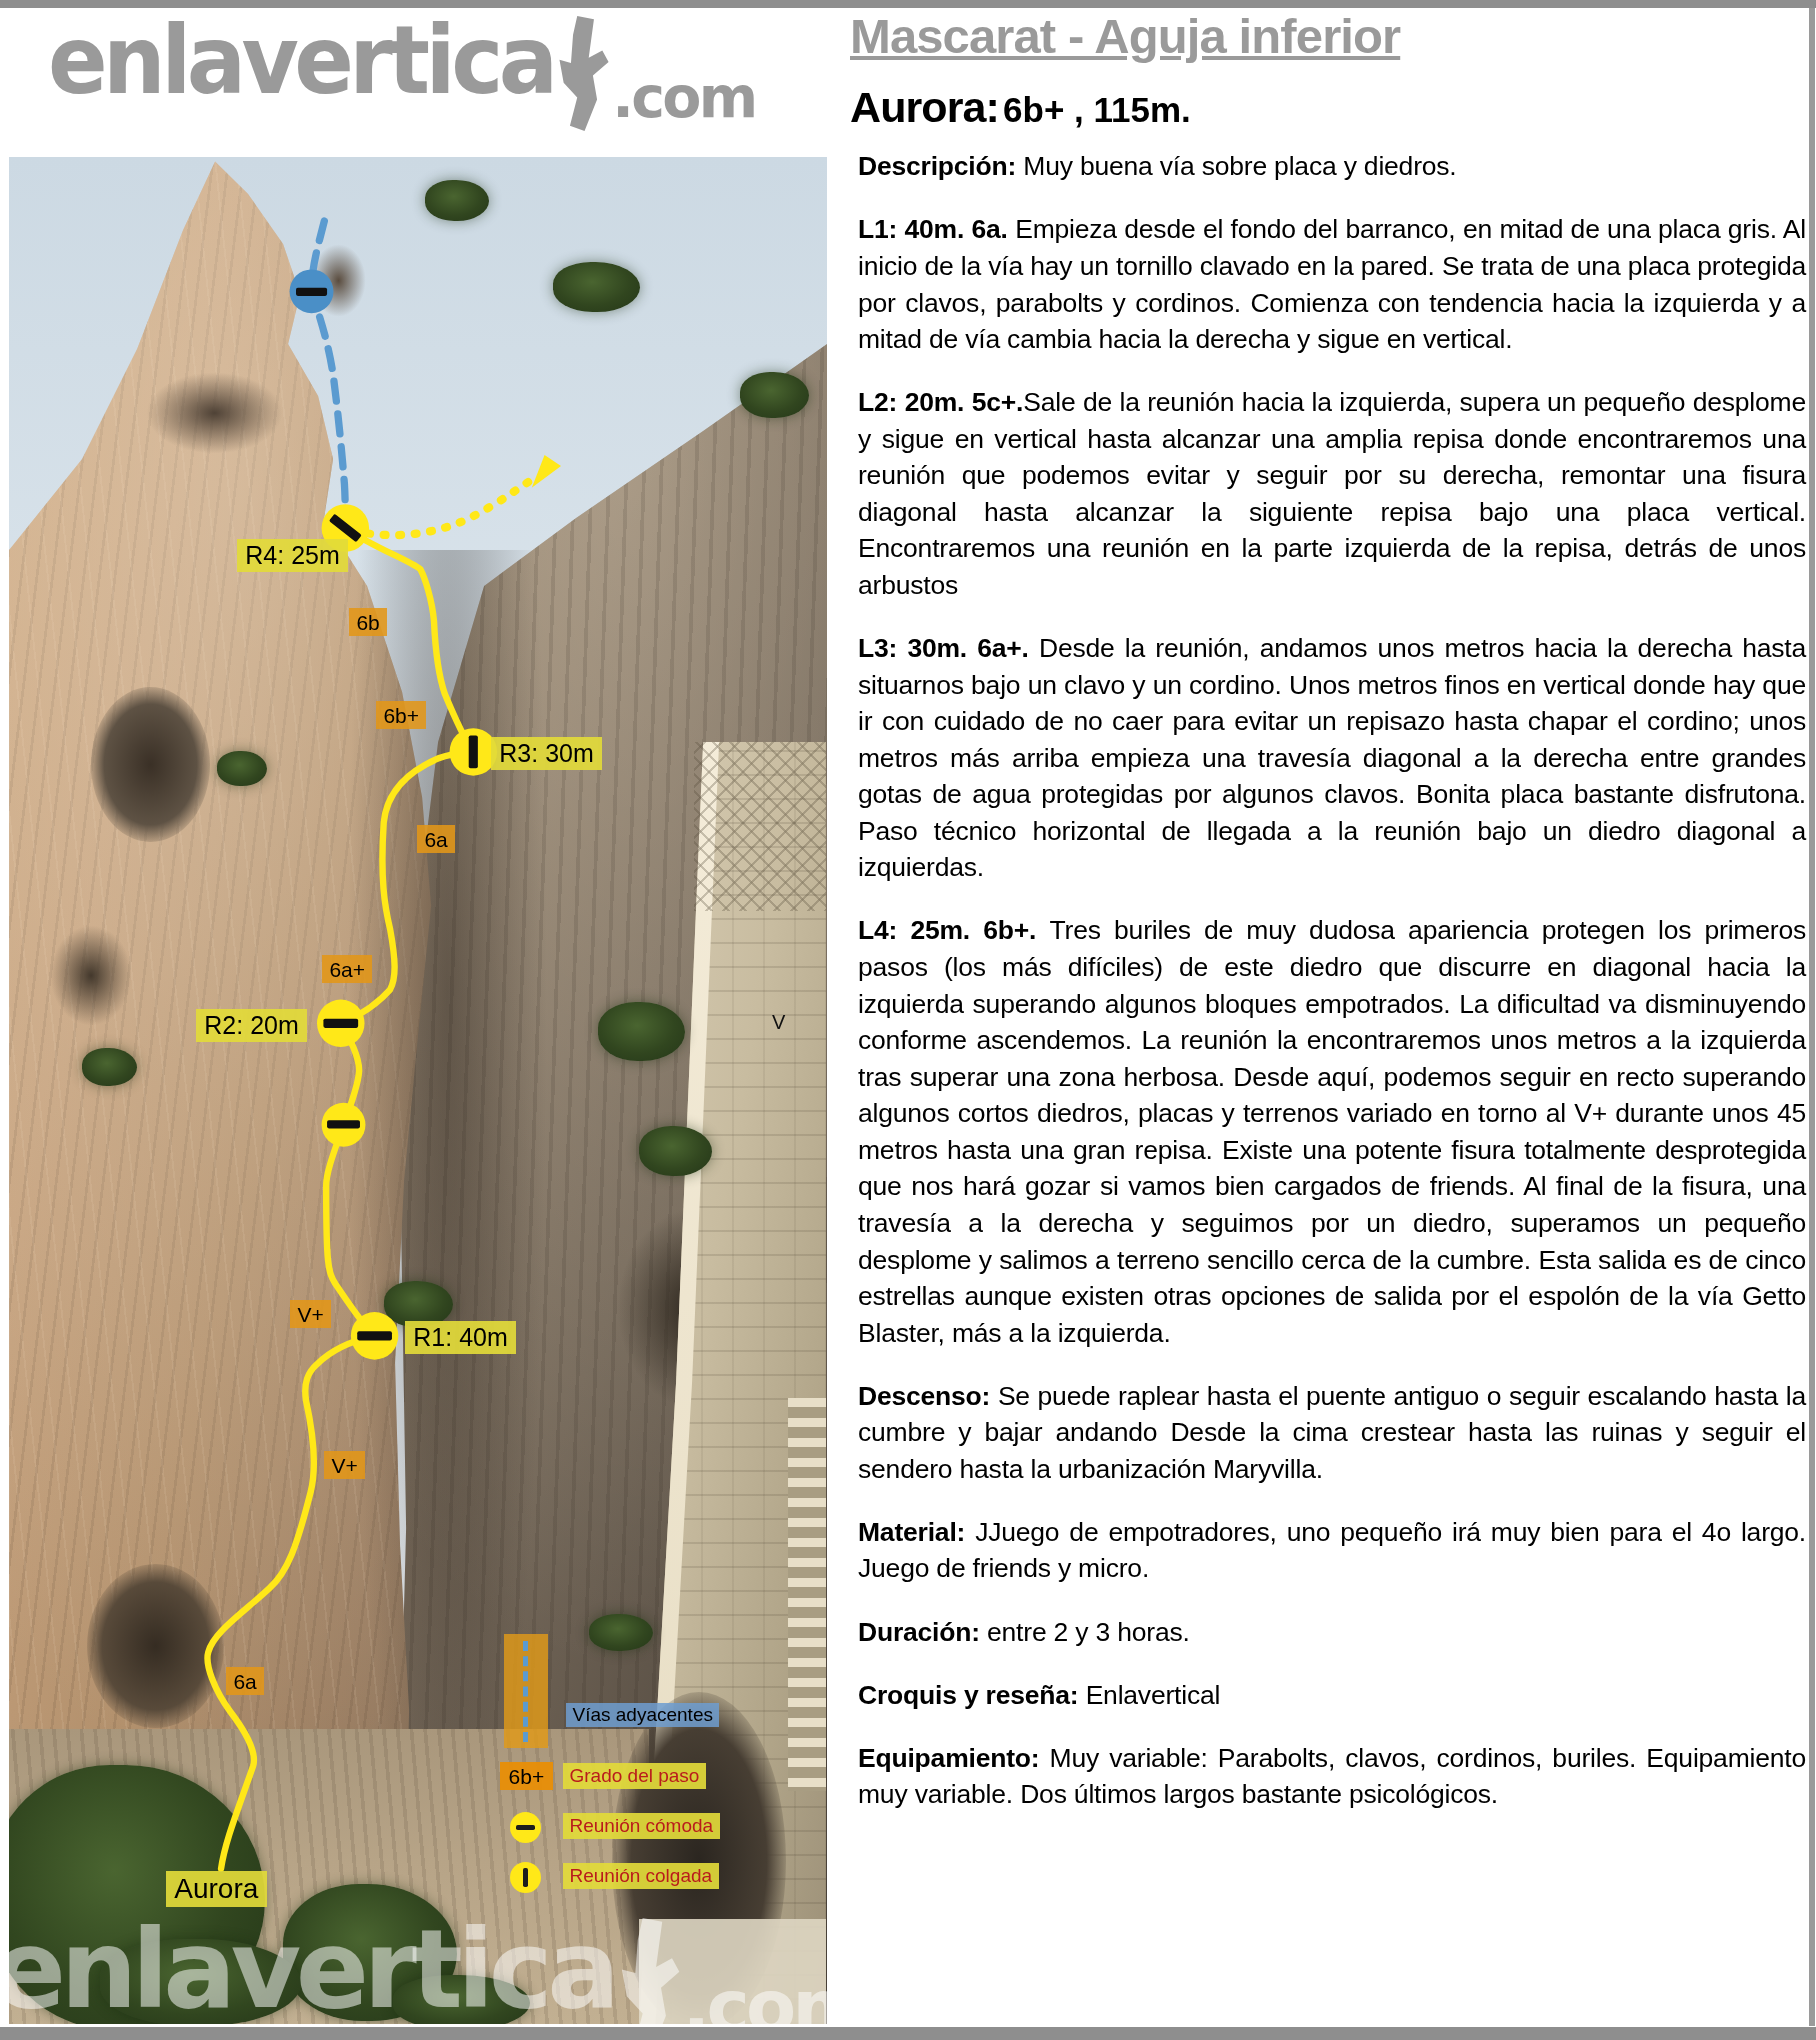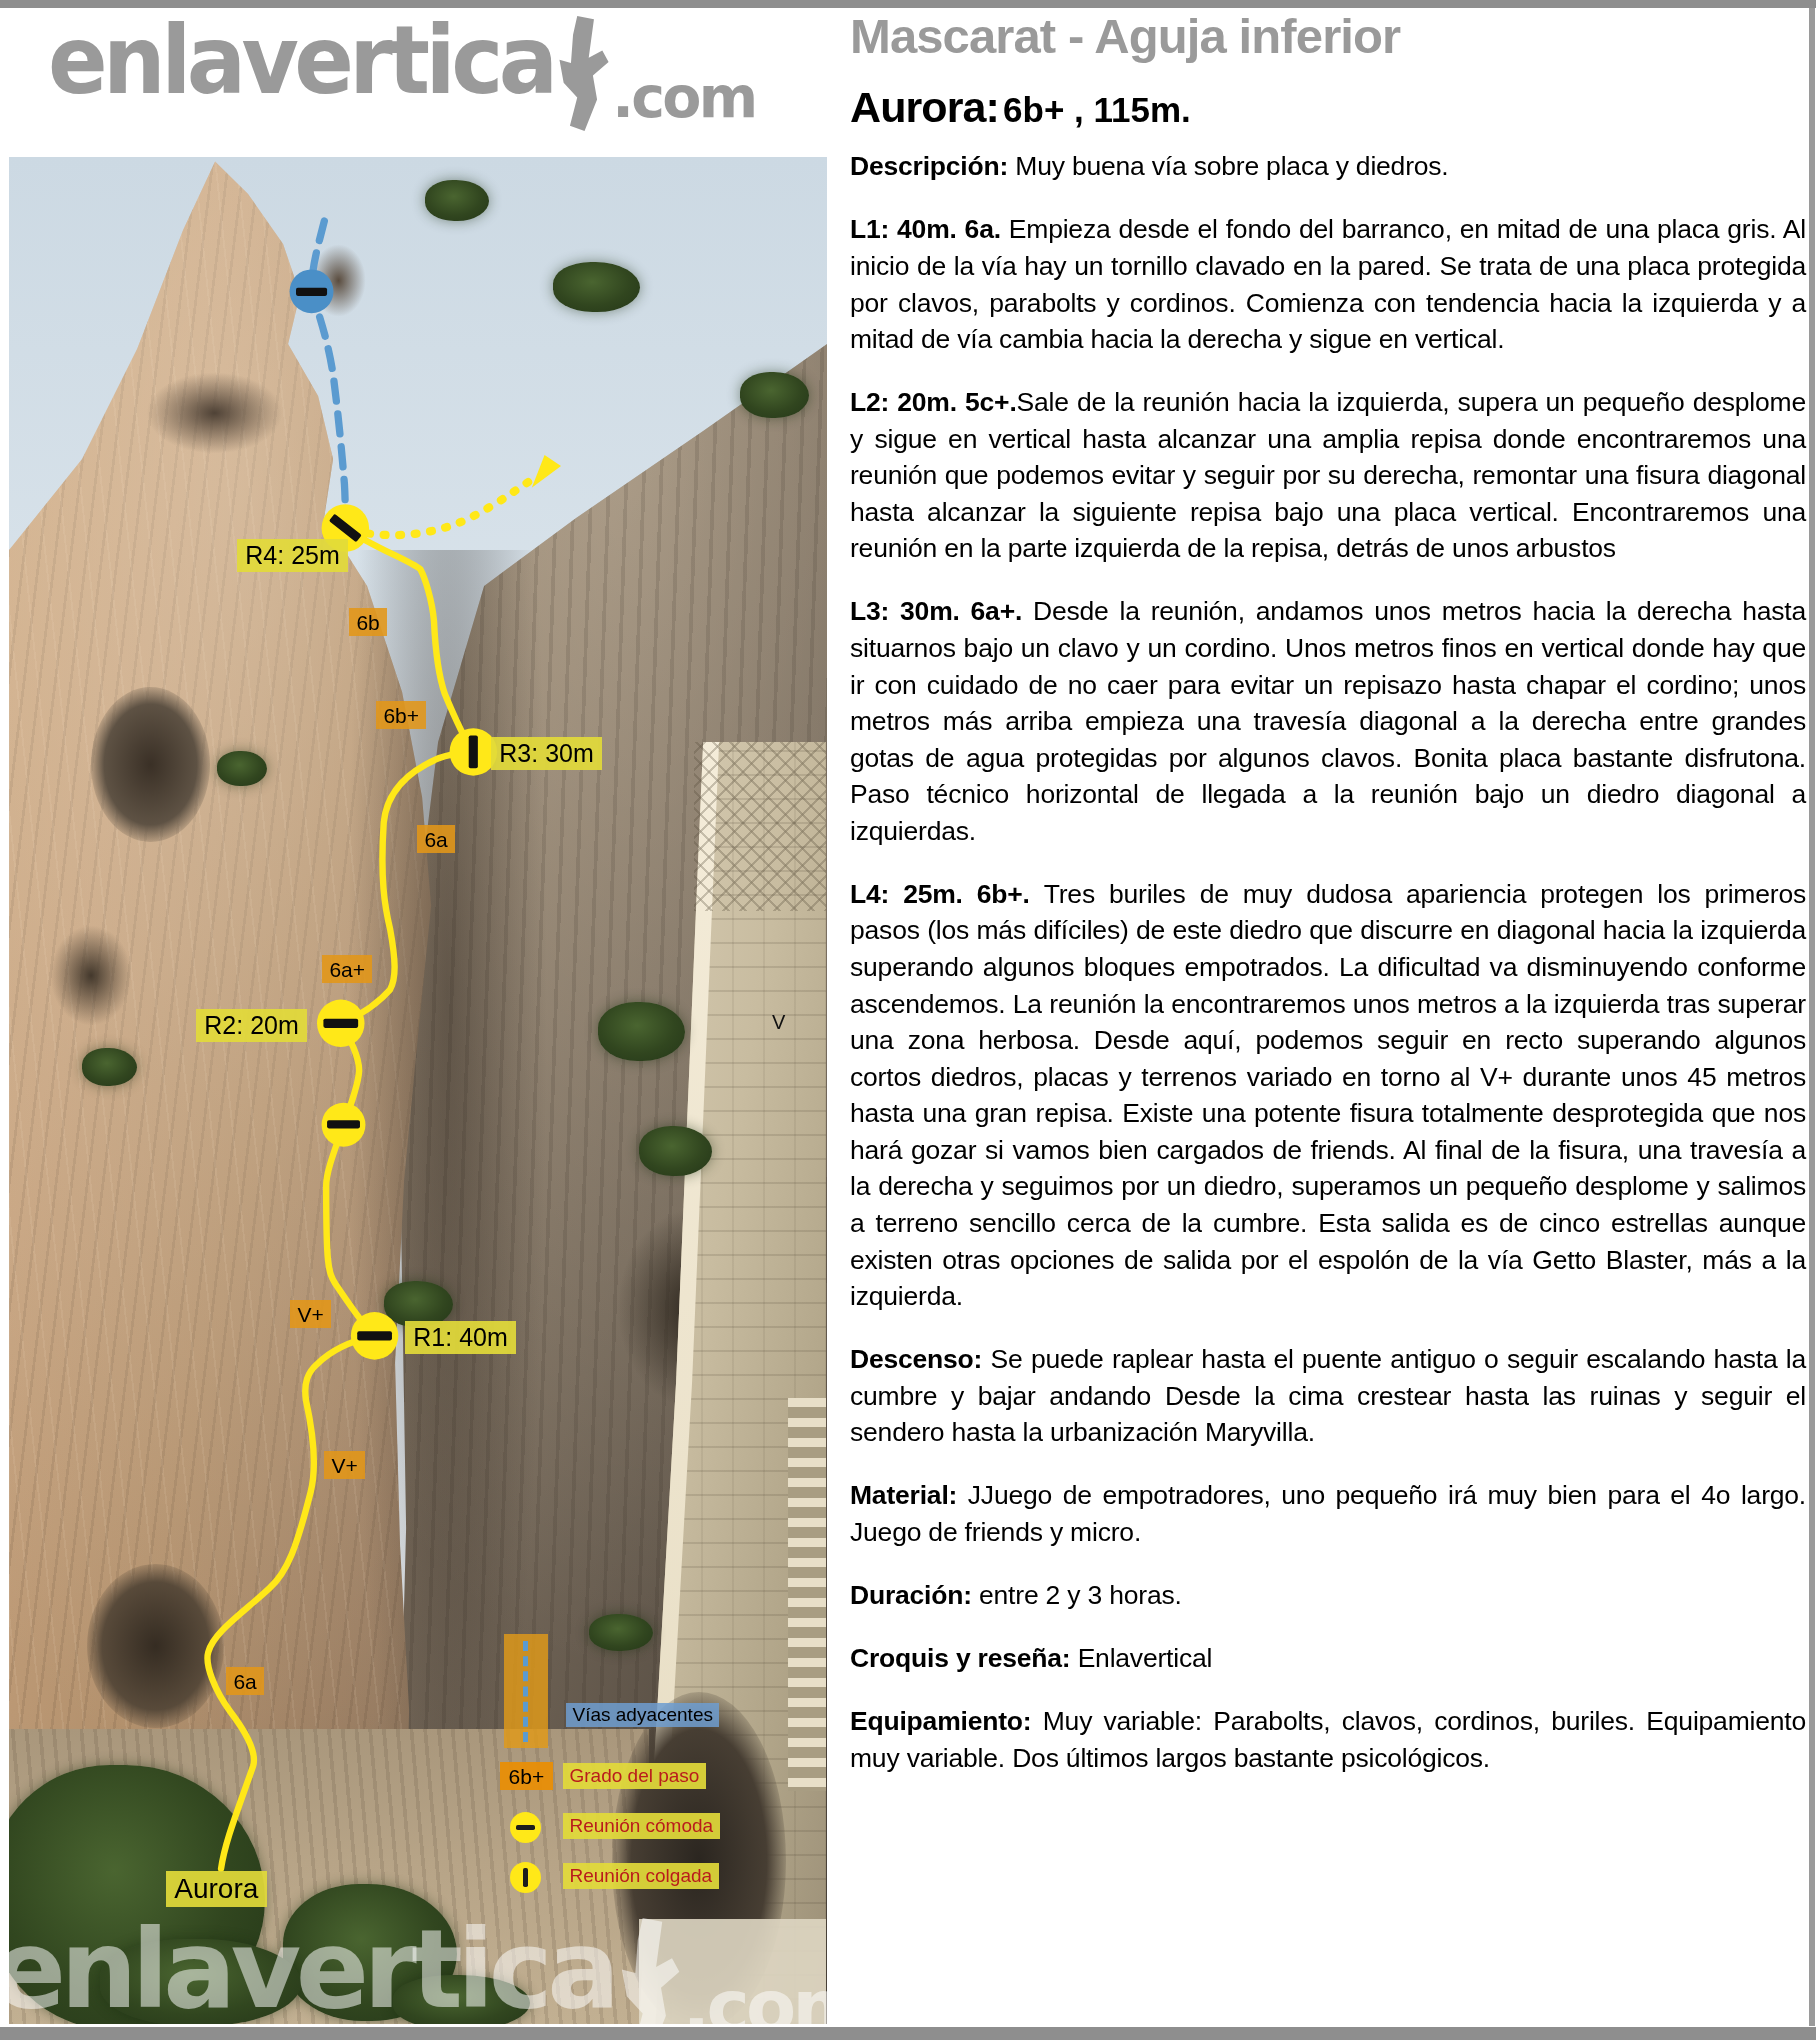--- a/index.html
+++ b/index.html
@@ -14,25 +14,25 @@
   
   #logo{left:48px;top:12.8px;height:128px;display:flex;align-items:flex-start;color:#9a9a9a;}
   #logo .word{font-family:"DejaVu Sans",sans-serif;font-weight:700;font-size:88px;line-height:1.1;
               letter-spacing:-4.6px;transform:scaleY(1.08);}
   #logo .tld{font-family:"DejaVu Sans",sans-serif;font-weight:700;font-size:57px;letter-spacing:-2.7px;
              margin-top:51px;}
   .climber{fill:#9a9a9a;}
 
   
   #col{left:850px;top:11px;width:956px;}
-  #title{color:#9a9a9a;font-weight:700;font-size:49px;line-height:1.04;letter-spacing:-0.9px;}
+  #title{color:#9a9a9a;font-weight:700;font-size:49px;line-height:1.04;letter-spacing:-0.9px;text-decoration:underline;}
   #route-line{margin-top:21px;}
   #route-name{font-weight:700;font-size:43px;letter-spacing:-0.9px;}
   #route-spec{font-weight:700;font-size:35px;}
-  .para{font-size:26.5px;line-height:1.38;text-align:justify;margin-top:24px;letter-spacing:-0.2px;}
+  .para{font-size:26.5px;line-height:1.38;text-align:justify;margin-top:24px;letter-spacing:-0.2px;margin-left:8px;}
   .para .lead{font-weight:700;}
 
   
   #photo{left:9.1px;top:157px;width:818px;height:1867px;overflow:hidden;
          background:linear-gradient(180deg,#ccd9e3 0%,#e2eaf0 45%,#eef2f5 100%);}
   #rock-right{left:0;top:0;width:818px;height:1867px;z-index:1;
     clip-path:polygon(475px 429px,567px 361px,694px 274px,818px 187px,818px 1867px,384px 1867px,397px 1371px,391px 1005px,411px 731px,429px 585px);
     background:
       repeating-linear-gradient(92deg,rgba(40,32,24,.13) 0 3.7px,transparent 3.7px 17.4px),
       radial-gradient(ellipse at 75% 15%,rgba(255,240,215,.30),transparent 55%),

